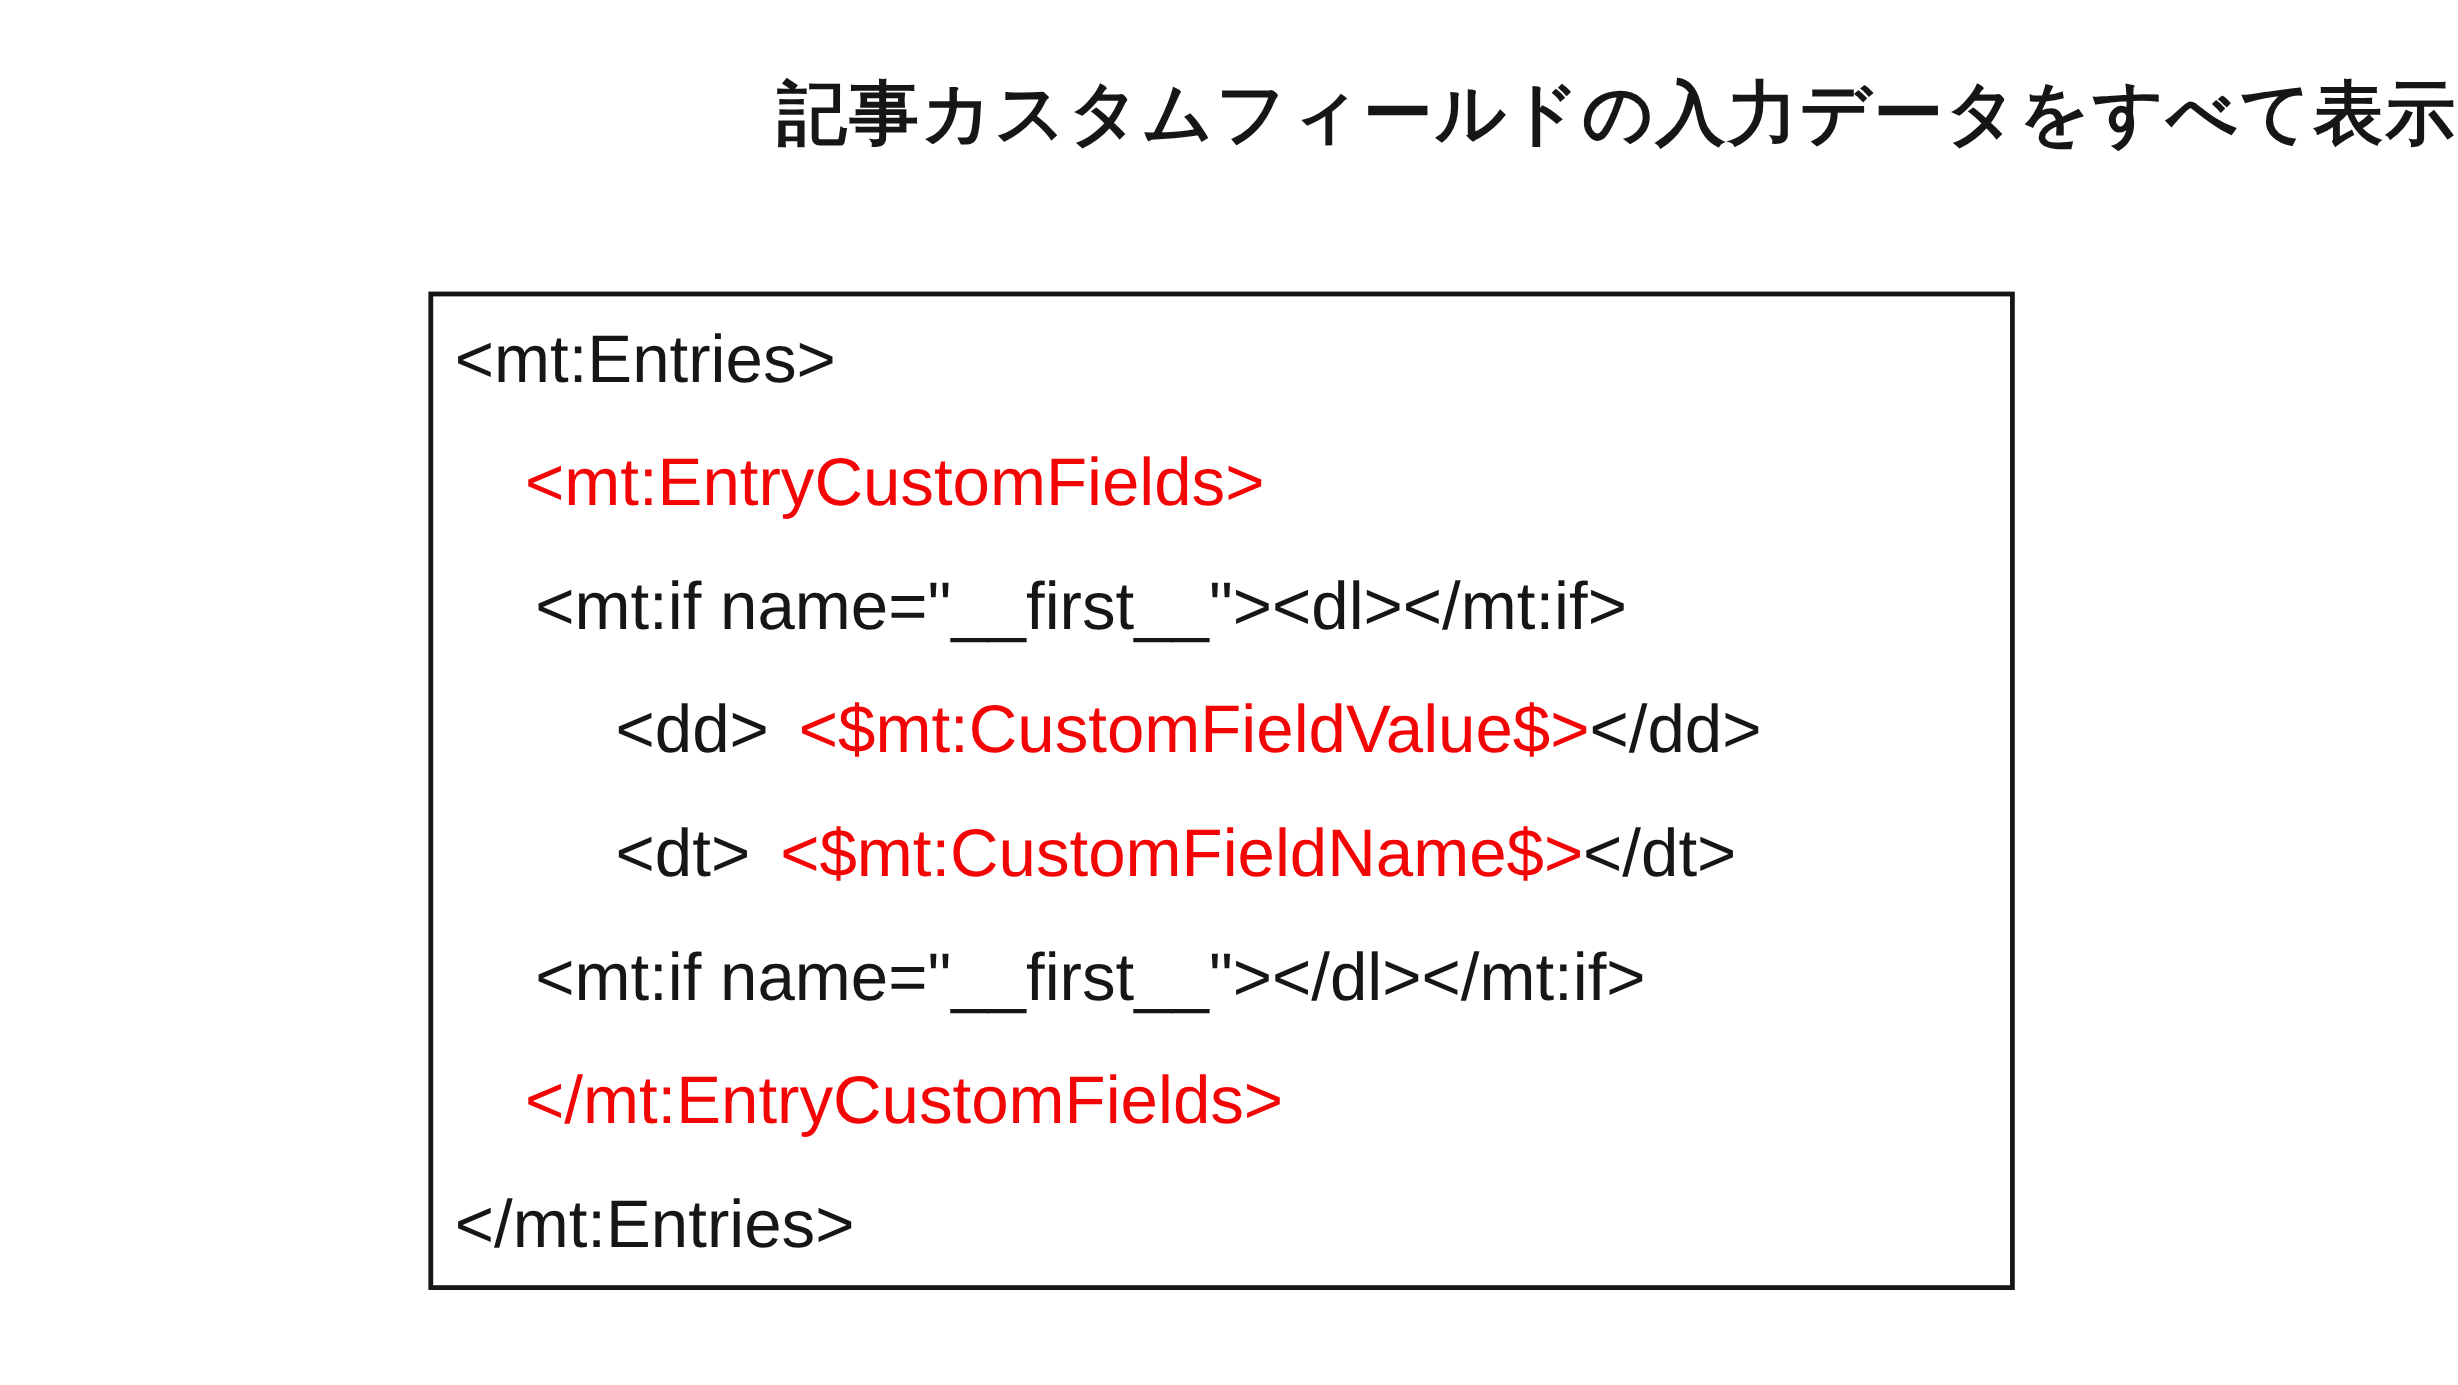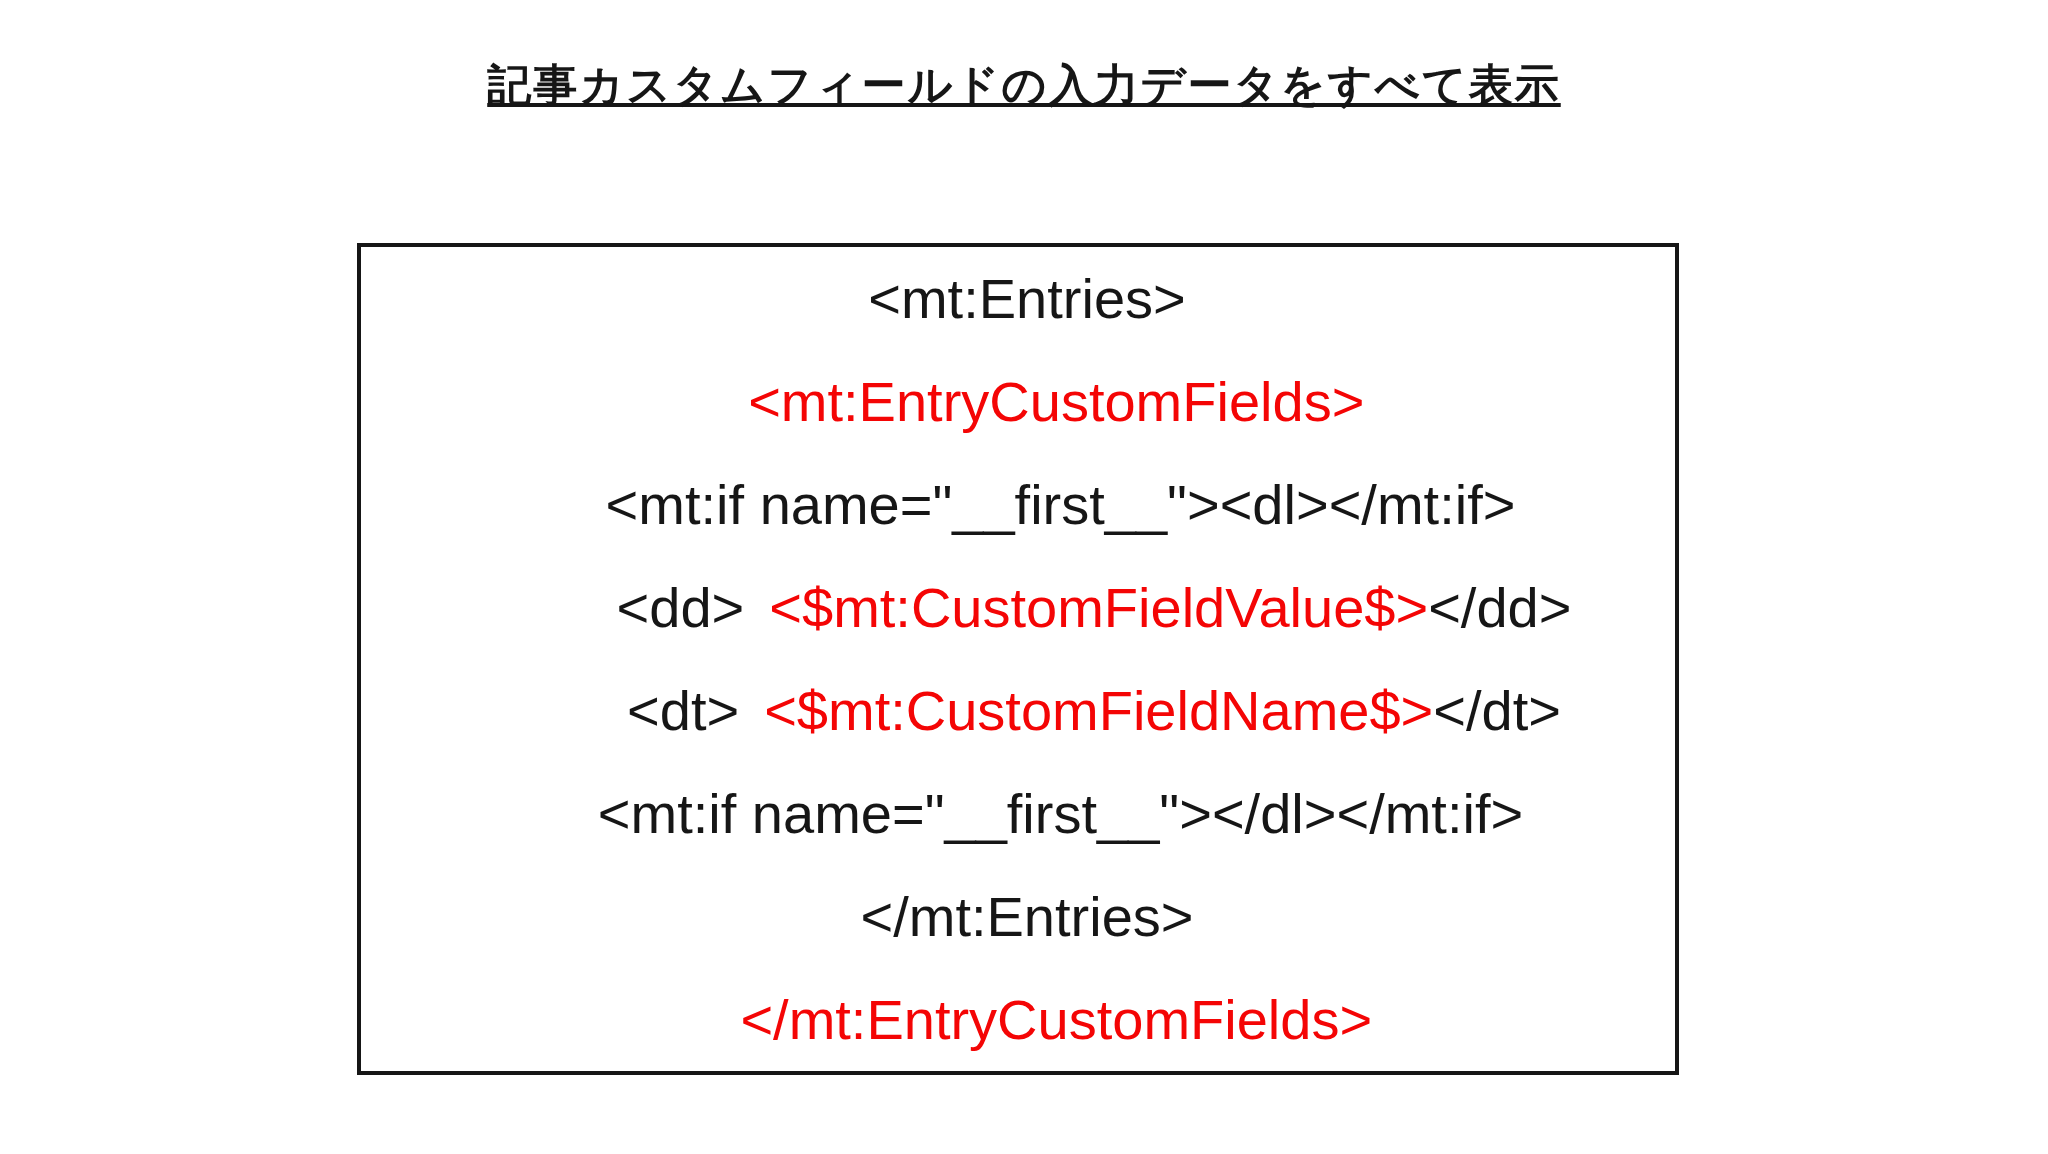--- a/index.html
+++ b/index.html
@@ -19,40 +19,38 @@
   .stage {
     position: absolute;
     inset: 0;
     background: #ffffff;
   }
   .slide-title {
     position: absolute;
     top: 56px;
     left: 0;
     width: 100%;
-    text-align: center;
-    font-size: 44px;
+    text-align: right;
+    font-size: 58px;
     font-weight: 700;
     color: var(--ink);
     letter-spacing: 2px;
     white-space: nowrap;
-    text-decoration: underline;
   }
   .code-box {
     position: absolute;
     left: 357px;
     top: 243px;
     width: 1322px;
     height: 832px;
     box-sizing: border-box;
     border: 4px solid var(--ink);
     background: #ffffff;
     padding-left: 18px;
     overflow: hidden;
-    text-align: center;
   }
   .code-line {
     height: 103px;
     line-height: 103px;
     font-size: 56px;
     color: var(--ink);
     white-space: pre;
   }
   .seg {
     color: var(--ink);
@@ -68,16 +66,16 @@
 <div class="stage">
   <div class="slide-title">記事カスタムフィールドの入力データをすべて表示</div>
 
   <div class="code-box">
       <div class="code-line" style="padding-left: 0px;"><span class="seg">&lt;mt:Entries&gt;</span></div>
       <div class="code-line" style="padding-left: 33.5px;"><span class="seg seg-red">&lt;mt:EntryCustomFields&gt;</span></div>
       <div class="code-line" style="padding-left: 67px;"><span class="seg">&lt;mt:if name="__first__"&gt;&lt;dl&gt;&lt;/mt:if&gt;</span></div>
       <div class="code-line" style="padding-left: 134px;"><span class="seg">&lt;dd&gt;</span><span class="seg seg-red">&lt;$mt:CustomFieldValue$&gt;</span><span class="seg">&lt;/dd&gt;</span></div>
       <div class="code-line" style="padding-left: 134px;"><span class="seg">&lt;dt&gt;</span><span class="seg seg-red">&lt;$mt:CustomFieldName$&gt;</span><span class="seg">&lt;/dt&gt;</span></div>
       <div class="code-line" style="padding-left: 67px;"><span class="seg">&lt;mt:if name="__first__"&gt;&lt;/dl&gt;&lt;/mt:if&gt;</span></div>
+      <div class="code-line" style="padding-left: 33.5px;"><span class="seg seg-red">&lt;/mt:EntryCustomFields&gt;</span></div>
       <div class="code-line" style="padding-left: 0px;"><span class="seg">&lt;/mt:Entries&gt;</span></div>
-      <div class="code-line" style="padding-left: 33.5px;"><span class="seg seg-red">&lt;/mt:EntryCustomFields&gt;</span></div>
     </div>
 </div>
 
 </body></html>

